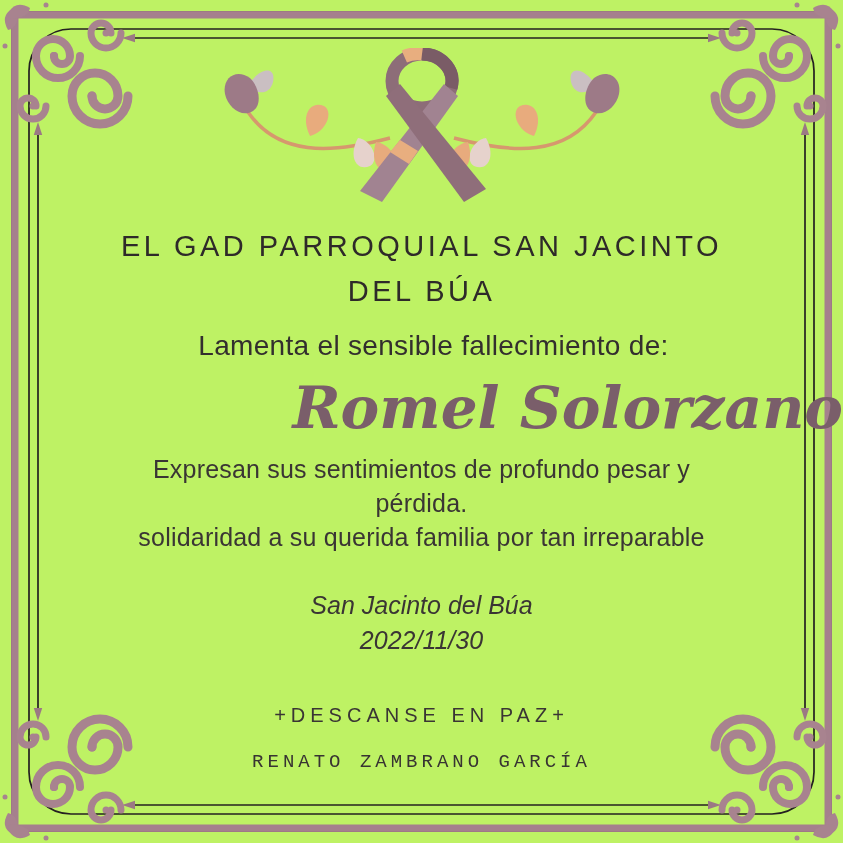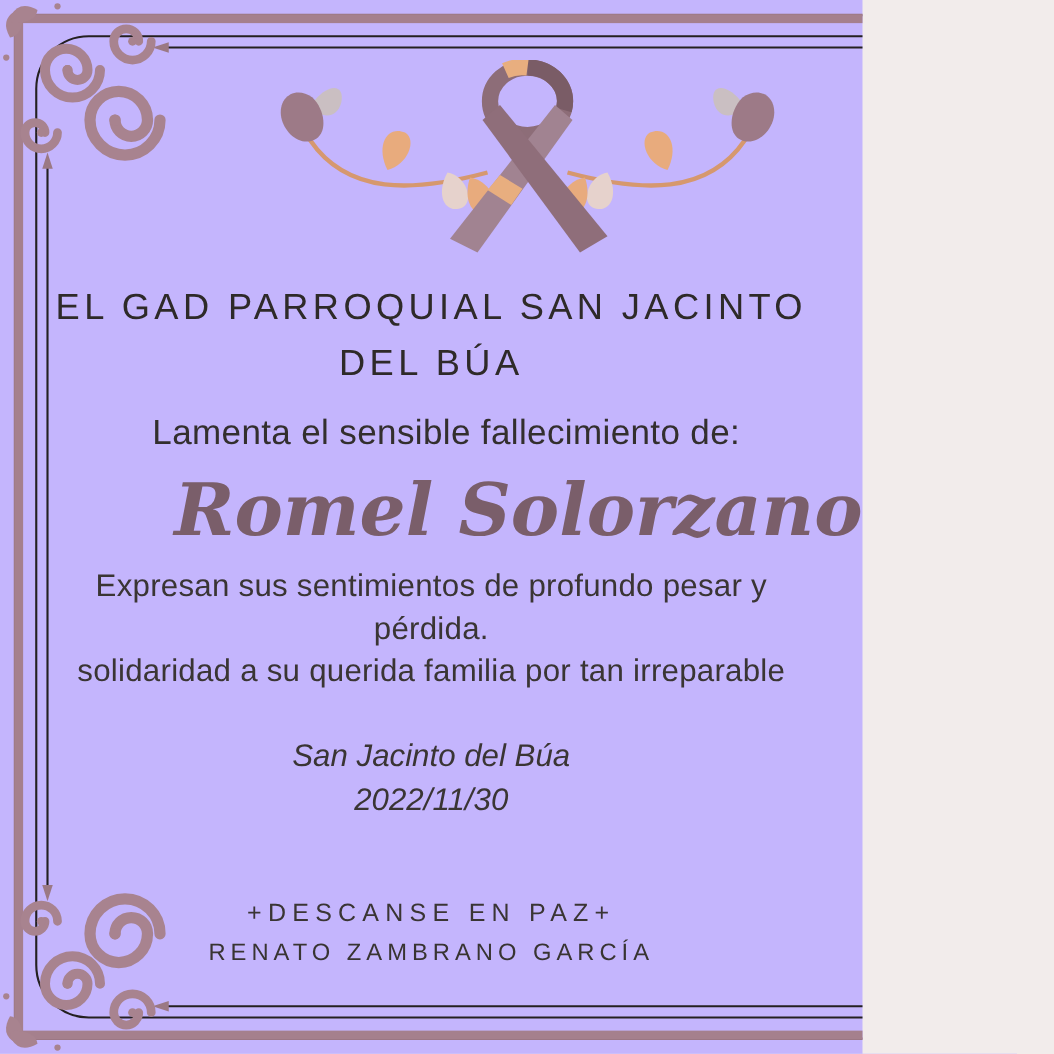--- a/index.html
+++ b/index.html
@@ -3,22 +3,22 @@
 <meta charset="utf-8">
 <style>
   html,body{margin:0;padding:0;}
   body{
     background:#f2eceb;
     font-family:"Liberation Sans", sans-serif;
     -webkit-font-smoothing:antialiased;
   }
   .card{
     position:relative;
-    width:690px;height:843px;
-    background:#c4b5fd;
+    width:843px;height:843px;
+    background:#bef264;
     overflow:hidden;
   }
   .card svg.frame, .card svg.header-deco{position:absolute;}
   svg.frame{left:0;top:0;}
   svg.header-deco{left:212px;top:48px;}
   .txt{
     position:absolute;left:0;width:100%;
     text-align:center;
     color:#3a3534;
   }
@@ -51,31 +51,32 @@
     line-height:34px;
     letter-spacing:0.2px;
   }
   .placedate{
     top:588px;
     font-size:25px;
     line-height:35px;
     font-style:italic;
   }
   .rip{
-    top:720px;
+    top:704px;
     font-size:20px;
     letter-spacing:5px;
     color:#3a3534;
   }
   .signatory{
     top:749px;
     font-size:19px;
     letter-spacing:4px;
     line-height:27px;
     color:#383432;
+    font-family:Liberation Mono, monospace;
   }
 </style>
 </head>
 <body>
 
 <div class="card">
 
   <svg class="frame" width="843" height="843" viewBox="0 0 843 843">
 
     <rect x="12" y="12" width="819" height="819" fill="none" stroke="#96737f" stroke-width="2"></rect>

